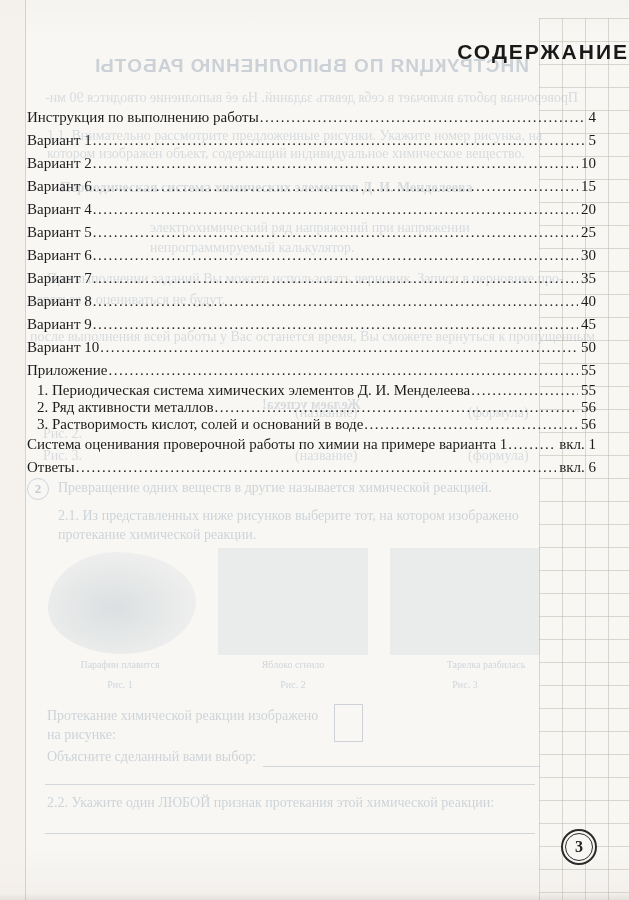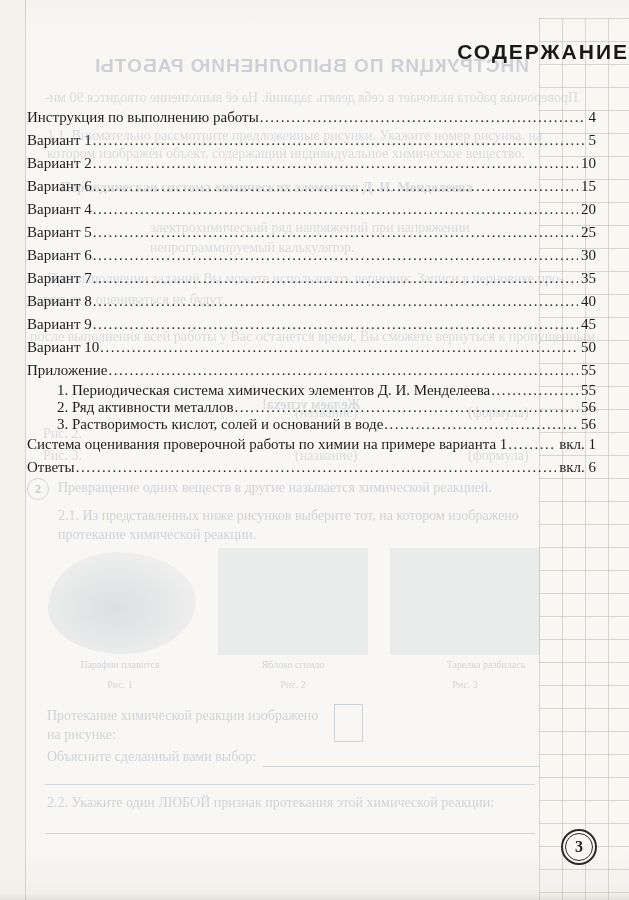--- a/index.html
+++ b/index.html
@@ -21,21 +21,21 @@
   }
   
   .title{
     position:absolute;top:40px;left:0;width:100%;text-align:right;
     font-family:"Liberation Sans", sans-serif;font-weight:700;font-size:21px;
     letter-spacing:2px;color:#191919;
   }
   
   #toc{position:absolute;left:27px;right:33px;top:106px;font-size:15px;}
   .toc-row{display:flex;align-items:baseline;height:23px;line-height:23px;white-space:nowrap;}
-  .toc-row.sub{height:17px;line-height:17px;padding-left:30px;}
+  .toc-row.sub{height:17px;line-height:17px;padding-left:10px;}
   .toc-label{flex:0 0 auto;}
   .toc-dots{flex:1 1 auto;overflow:hidden;margin:0 3px 0 1px;}
   .toc-dots::before{
     content:"........................................................................................................................................................................................";
     letter-spacing:1.5px;color:#262626;
   }
   .toc-page{flex:0 0 auto;text-align:right;}
   
   .ghost{position:absolute;inset:0;pointer-events:none;}
   .gl{position:absolute;font-size:14px;color:rgba(122,143,164,.34);white-space:nowrap;}

